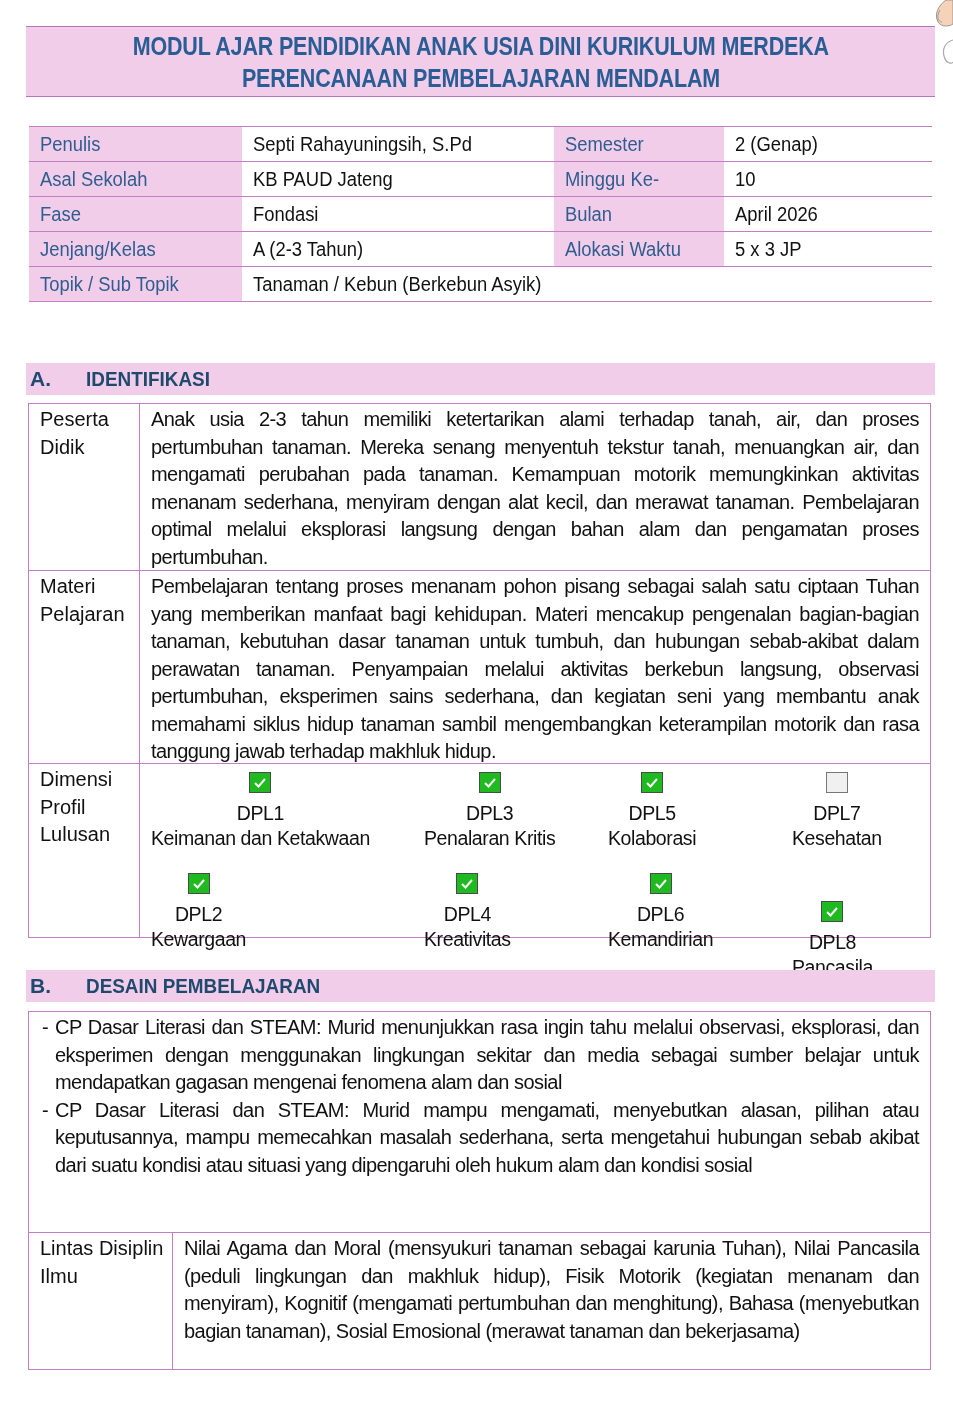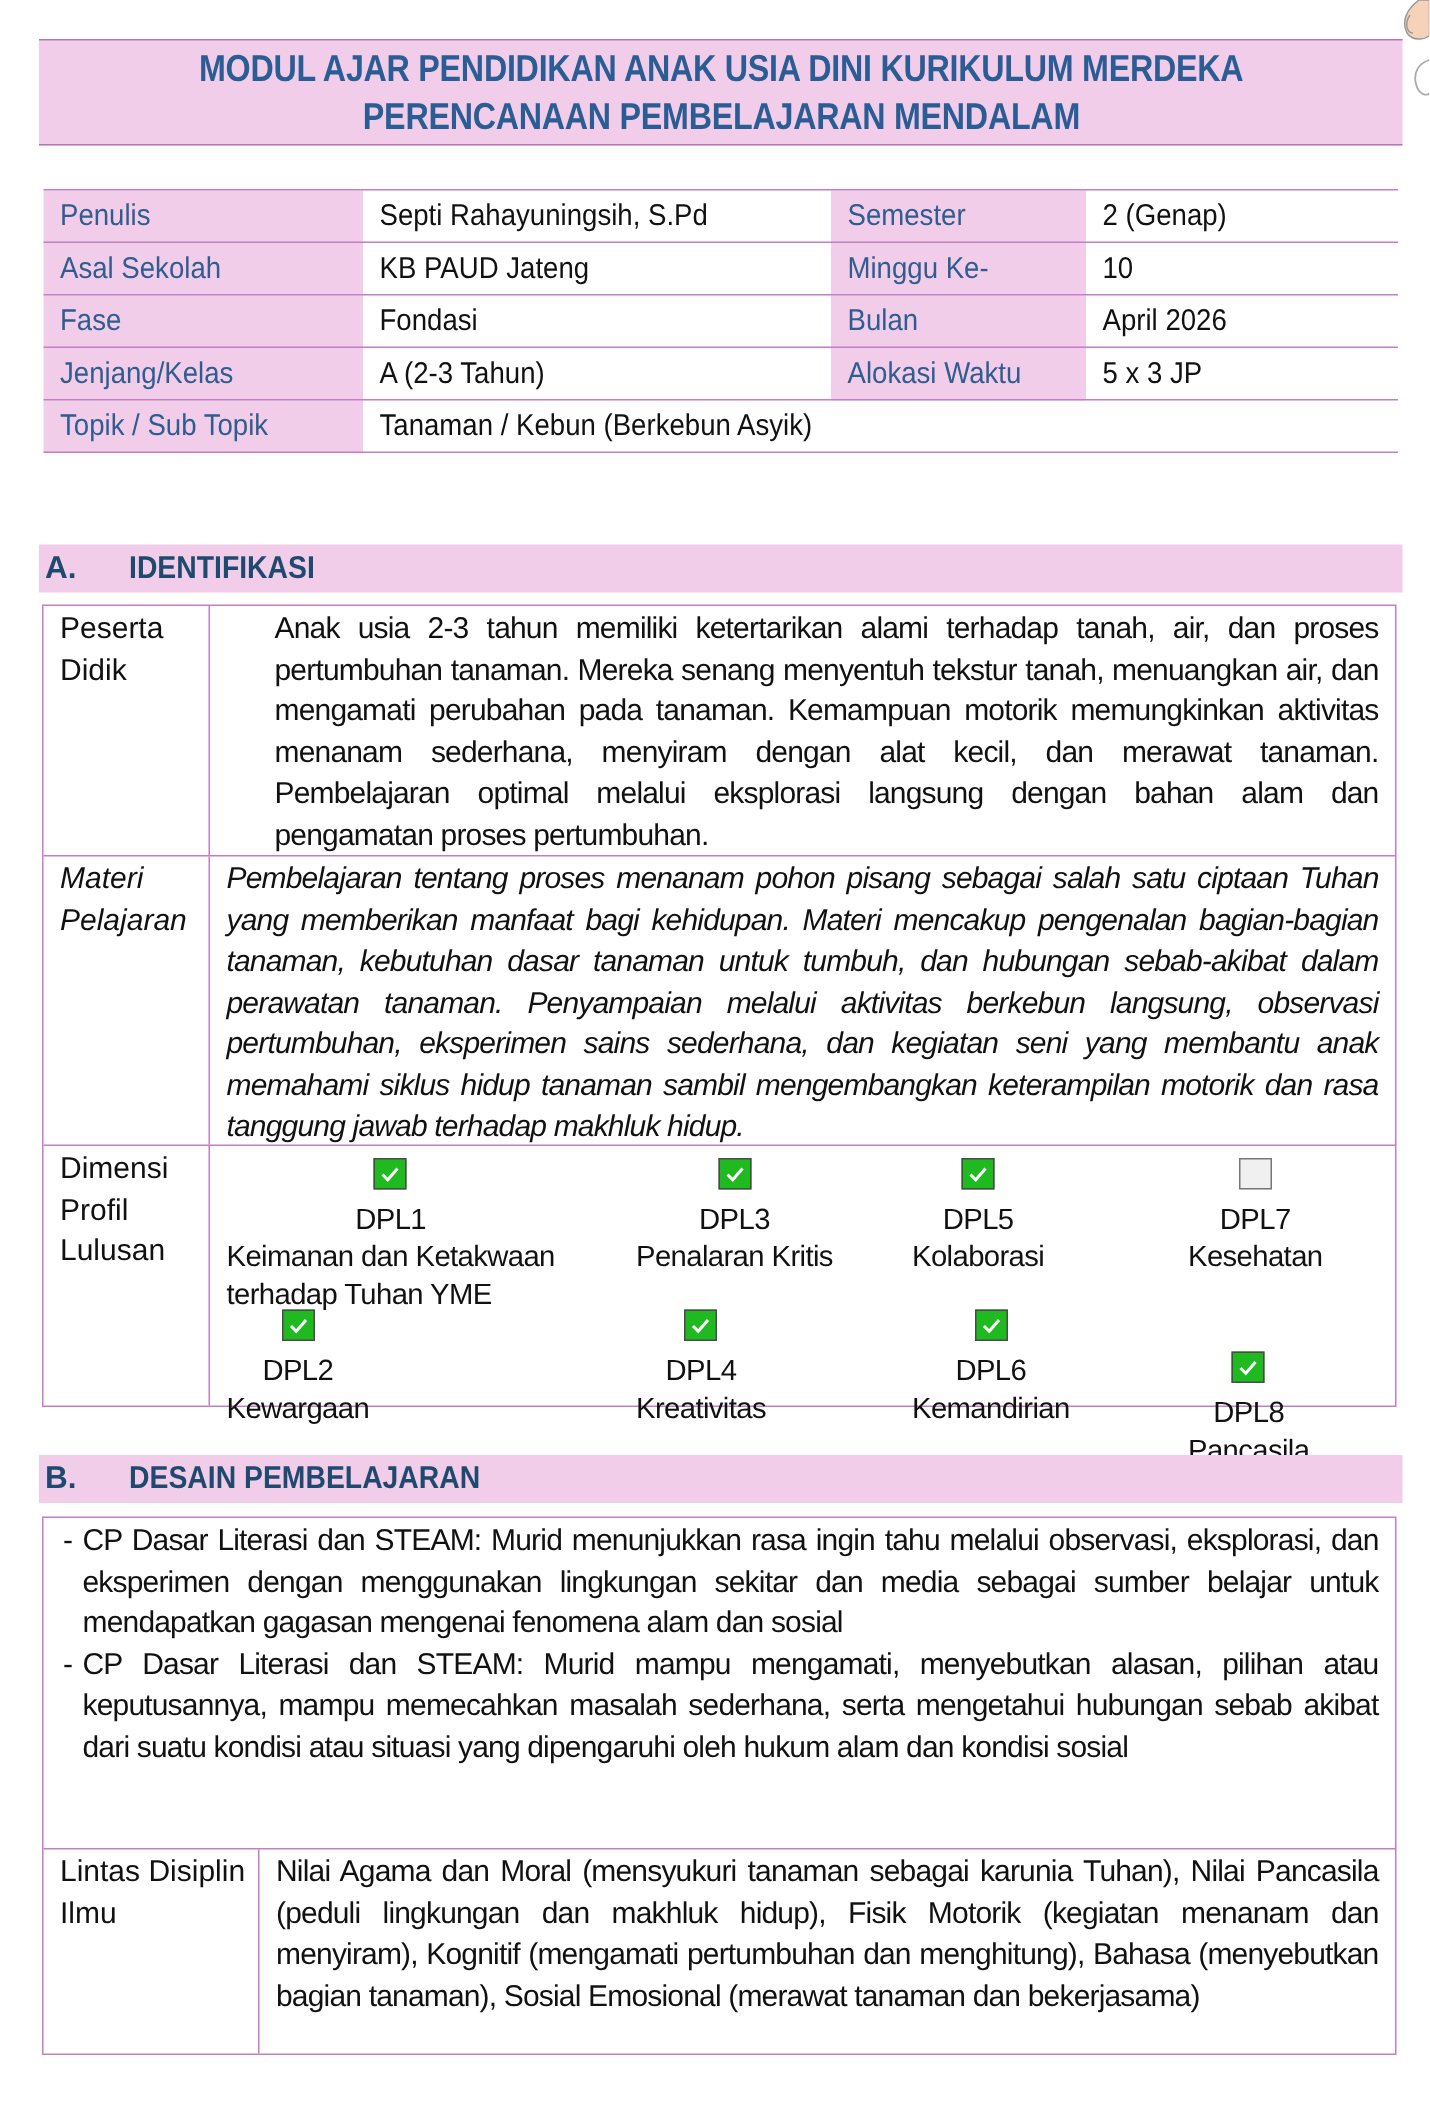--- a/index.html
+++ b/index.html
@@ -106,30 +106,30 @@
   </tr>
 </tbody>
   </table>
 
 <div class="section-head" style="top:363px;">
   <span class="letter">A.</span>
   <span class="stitle">IDENTIFIKASI</span>
 </div>
 
 <div class="grid" style="top:403px;">
-  <div class="grow" style="height:166px;gap:32px;">
+  <div class="grow" style="height:166px;">
     <div class="gl" style="width:111px;">
       <span>Peserta</span>
       <span>Didik</span>
     </div>
     <div class="gv">
       <p class="narrow">Anak usia 2-3 tahun memiliki ketertarikan alami terhadap tanah, air, dan proses pertumbuhan tanaman. Mereka senang menyentuh tekstur tanah, menuangkan air, dan mengamati perubahan pada tanaman. Kemampuan motorik memungkinkan aktivitas menanam sederhana, menyiram dengan alat kecil, dan merawat tanaman. Pembelajaran optimal melalui eksplorasi langsung dengan bahan alam dan pengamatan proses pertumbuhan.</p>
     </div>
   </div>
-  <div class="grow" style="height:193px;font-style:italic;">
+  <div class="grow" style="height:193px;">
     <div class="gl" style="width:111px;">
       <span>Materi</span>
       <span>Pelajaran</span>
     </div>
     <div class="gv">
       <p class="narrow">Pembelajaran tentang proses menanam pohon pisang sebagai salah satu ciptaan Tuhan yang memberikan manfaat bagi kehidupan. Materi mencakup pengenalan bagian-bagian tanaman, kebutuhan dasar tanaman untuk tumbuh, dan hubungan sebab-akibat dalam perawatan tanaman. Penyampaian melalui aktivitas berkebun langsung, observasi pertumbuhan, eksperimen sains sederhana, dan kegiatan seni yang membantu anak memahami siklus hidup tanaman sambil mengembangkan keterampilan motorik dan rasa tanggung jawab terhadap makhluk hidup.</p>
     </div>
   </div>
   <div class="grow" style="height:174px;">
     <div class="gl" style="width:111px;">
@@ -142,21 +142,20 @@
           <div class="dpl" style="left: 11px; top: 8px;">
             <div class="code">
               <span class="cb on">
                 <svg width="14" height="12" viewBox="0 0 14 12">
                   <path d="M2 6 L5.5 9.5 L12 2" fill="none" stroke="#fff" stroke-width="2"></path>
                 </svg>
               </span>
               <span>DPL1</span>
             </div>
             <div>Keimanan dan Ketakwaan</div>
-            <div>terhadap Tuhan YME</div>
           </div>
           <div class="dpl" style="left: 284px; top: 8px;">
             <div class="code">
               <span class="cb on">
                 <svg width="14" height="12" viewBox="0 0 14 12">
                   <path d="M2 6 L5.5 9.5 L12 2" fill="none" stroke="#fff" stroke-width="2"></path>
                 </svg>
               </span>
               <span>DPL3</span>
             </div>

